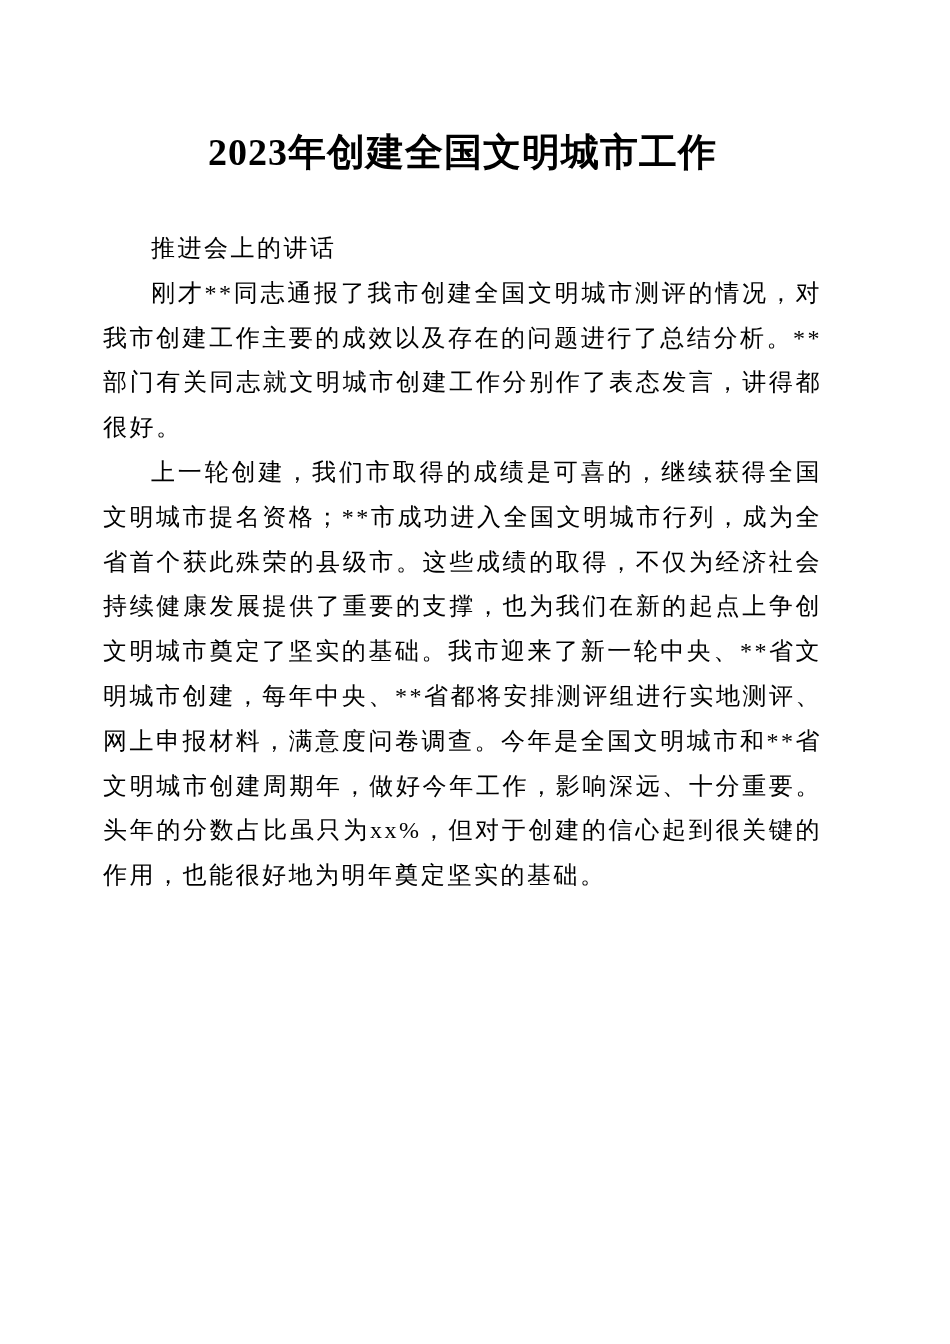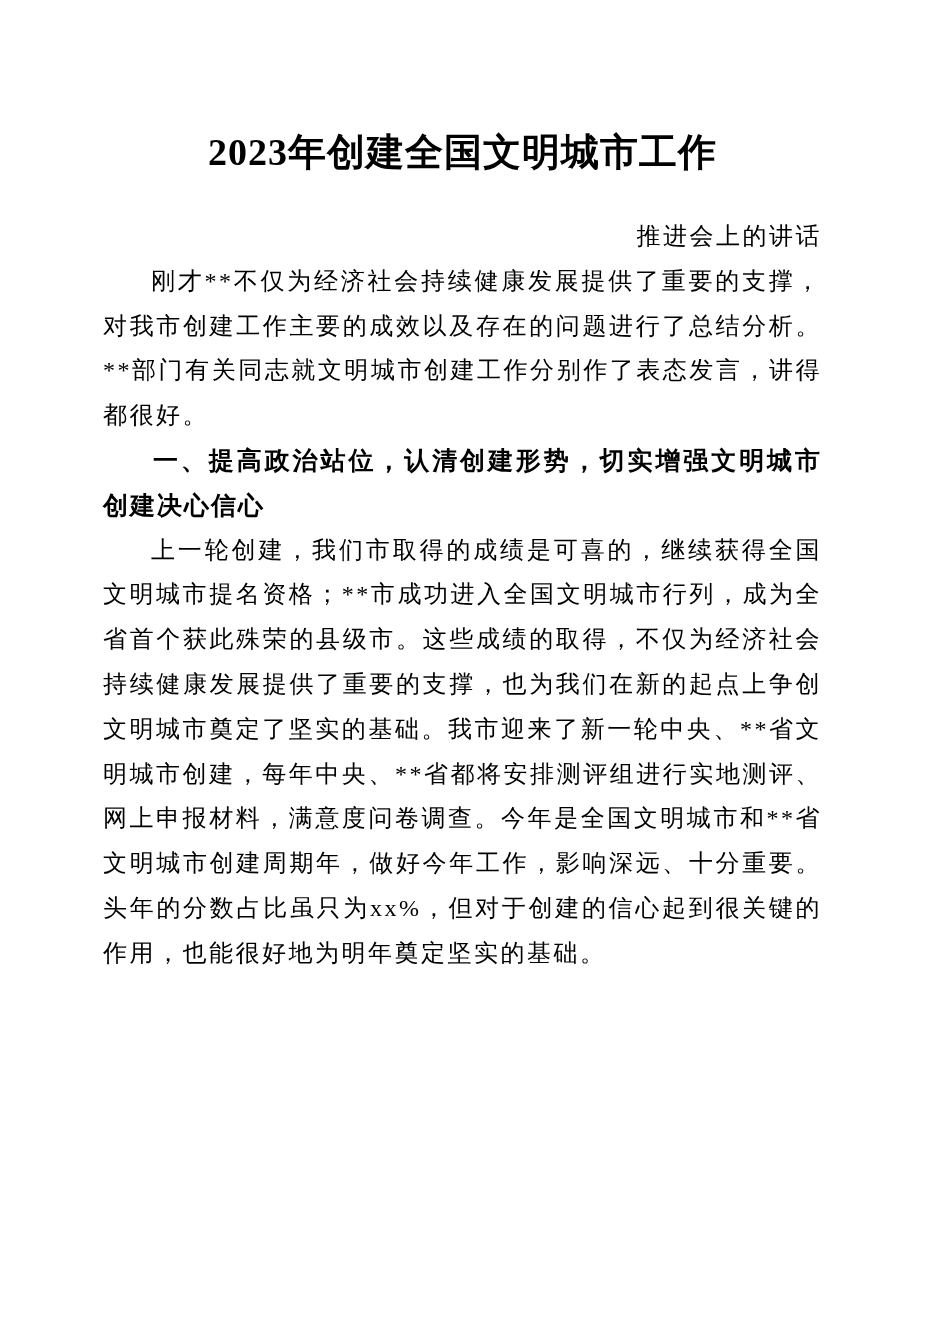--- a/index.html
+++ b/index.html
@@ -18,53 +18,52 @@
     overflow: hidden;
     color: #000000;
   }
   .doc-title {
     font-family: "Liberation Serif", "DejaVu Serif", serif;
     font-weight: bold;
     font-size: 38px;
     line-height: 44px;
     text-align: center;
     letter-spacing: 1px;
-    margin: 0 0 40px 0;
+    margin: 0 0 52px 0;
     color: #000000;
   }
   .paragraphs {
     width: 100%;
   }
   .para {
     font-family: "Liberation Serif", "DejaVu Serif", serif;
     font-size: 24px;
     line-height: 44.8px;
     letter-spacing: 2.5px;
     text-align: justify;
     text-justify: inter-character;
     text-indent: 2em;
     margin: 0;
     color: #000000;
   }
   .para.plain {
-    text-align: right;
+    text-align: left;
   }
   .para.heading {
     font-family: "Liberation Sans", "DejaVu Sans", sans-serif;
     font-weight: bold;
     font-size: 25px;
     letter-spacing: 2px;
   }
 </style>
 </head>
 <body>
 
 <div class="page">
   <h1 class="doc-title">2023年创建全国文明城市工作</h1>
 
   <div class="paragraphs">
 
   <p class="para plain">推进会上的讲话</p>
-      <p class="para body">刚才**不仅为经济社会持续健康发展提供了重要的支撑，对我市创建工作主要的成效以及存在的问题进行了总结分析。**部门有关同志就文明城市创建工作分别作了表态发言，讲得都很好。</p>
-      <p class="para heading">一、提高政治站位，认清创建形势，切实增强文明城市创建决心信心</p>
+      <p class="para body">刚才**同志通报了我市创建全国文明城市测评的情况，对我市创建工作主要的成效以及存在的问题进行了总结分析。**部门有关同志就文明城市创建工作分别作了表态发言，讲得都很好。</p>
       <p class="para body">上一轮创建，我们市取得的成绩是可喜的，继续获得全国文明城市提名资格；**市成功进入全国文明城市行列，成为全省首个获此殊荣的县级市。这些成绩的取得，不仅为经济社会持续健康发展提供了重要的支撑，也为我们在新的起点上争创文明城市奠定了坚实的基础。我市迎来了新一轮中央、**省文明城市创建，每年中央、**省都将安排测评组进行实地测评、网上申报材料，满意度问卷调查。今年是全国文明城市和**省文明城市创建周期年，做好今年工作，影响深远、十分重要。头年的分数占比虽只为xx%，但对于创建的信心起到很关键的作用，也能很好地为明年奠定坚实的基础。</p>
     </div>
 </div>
 
 </body></html>

